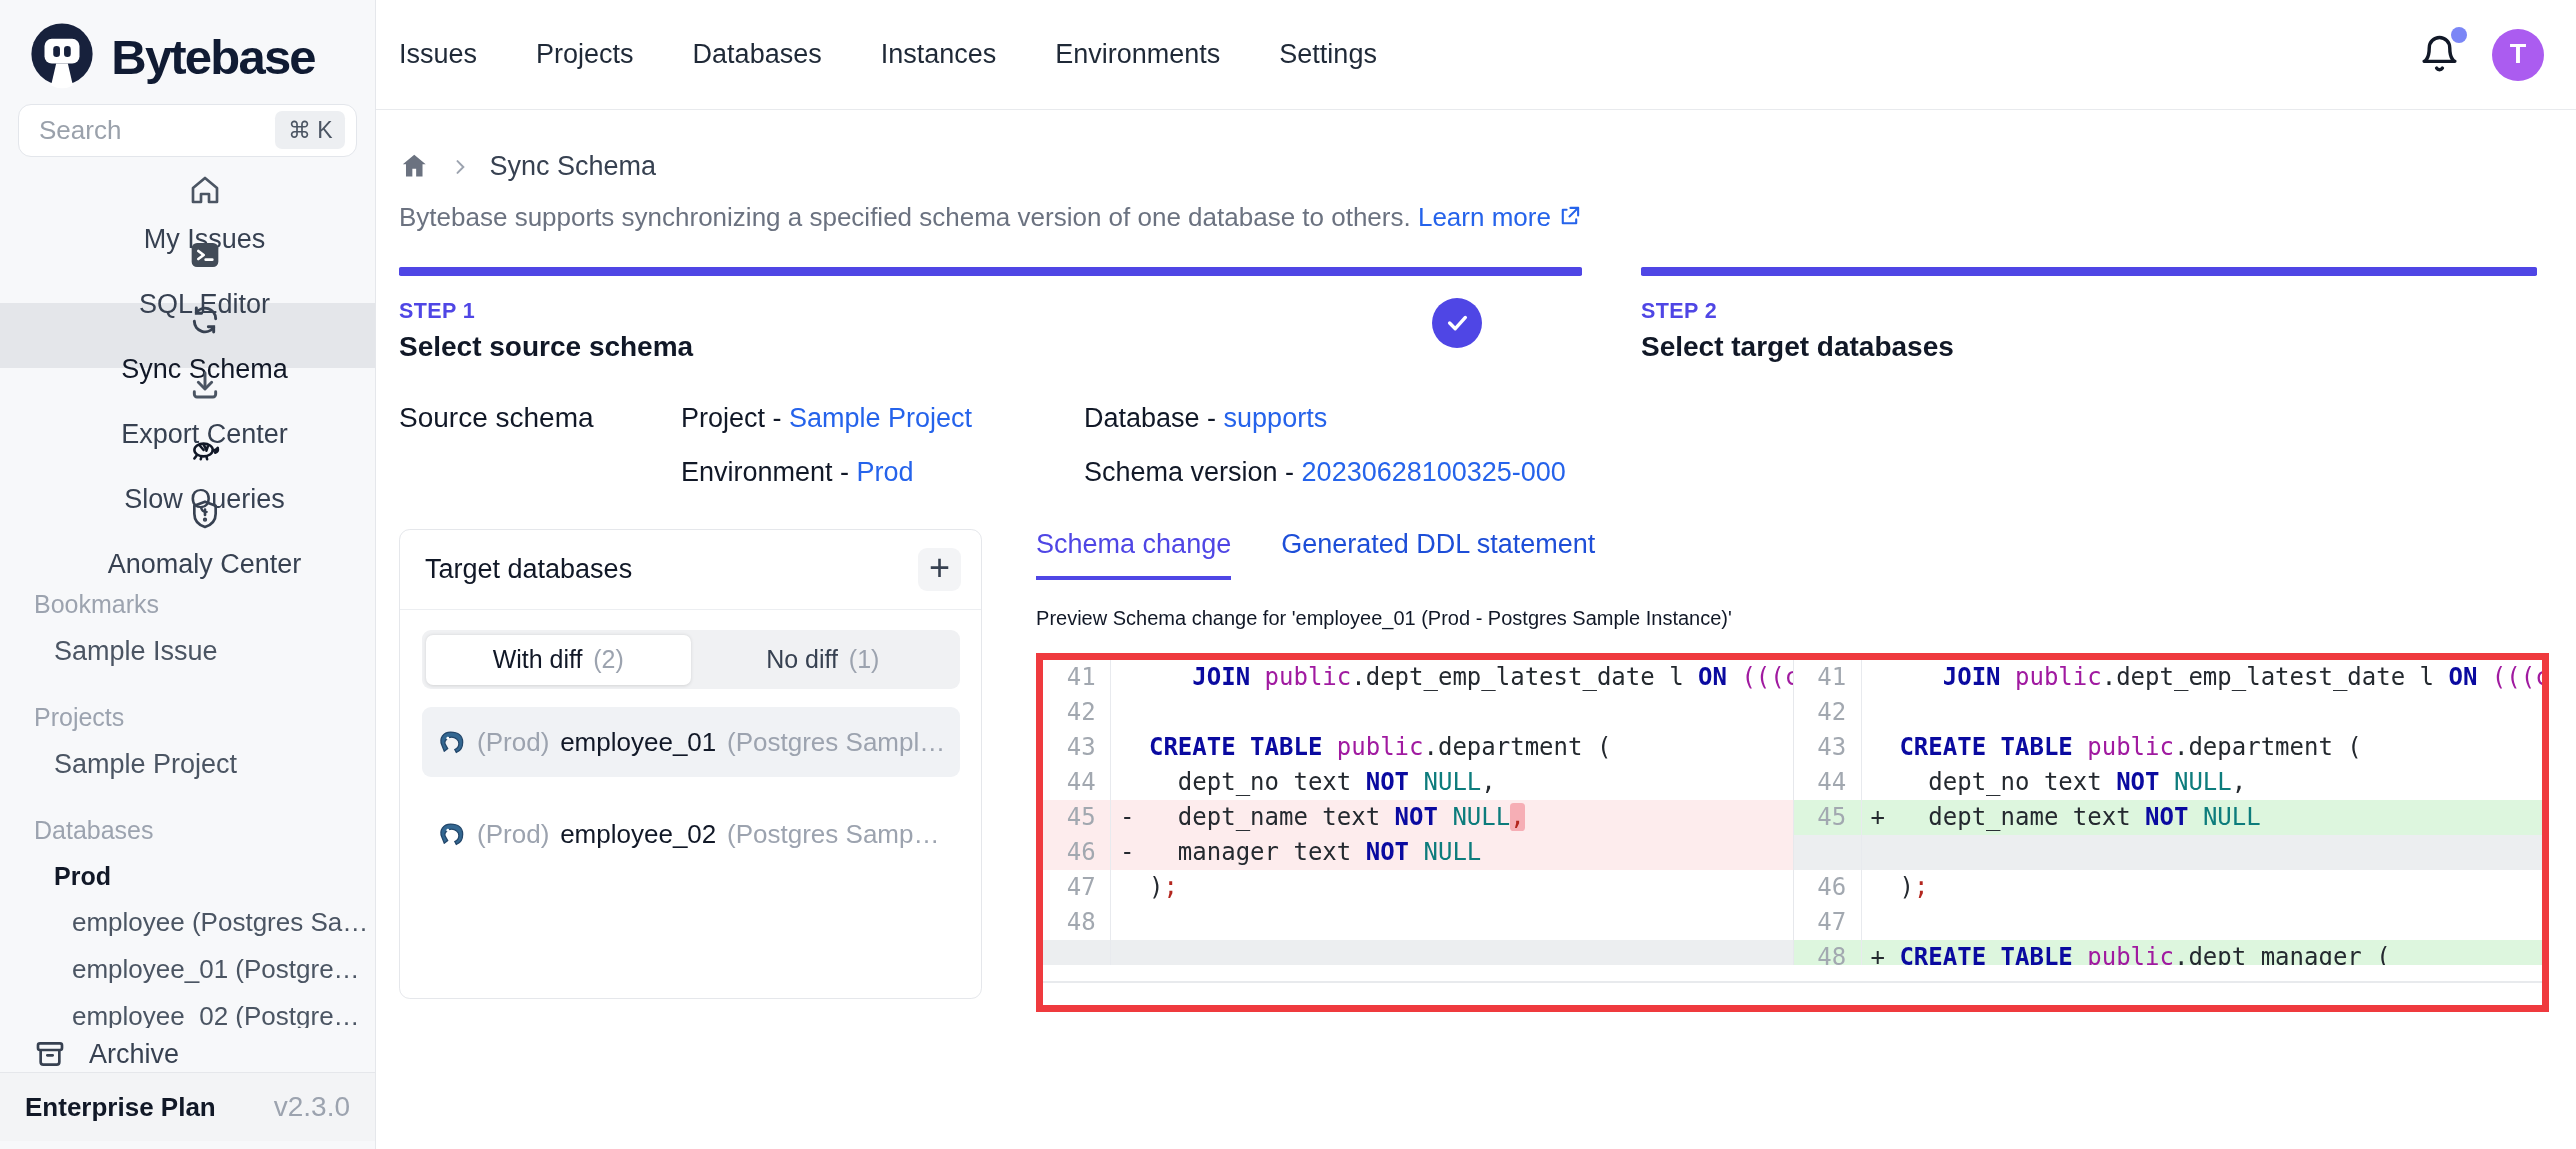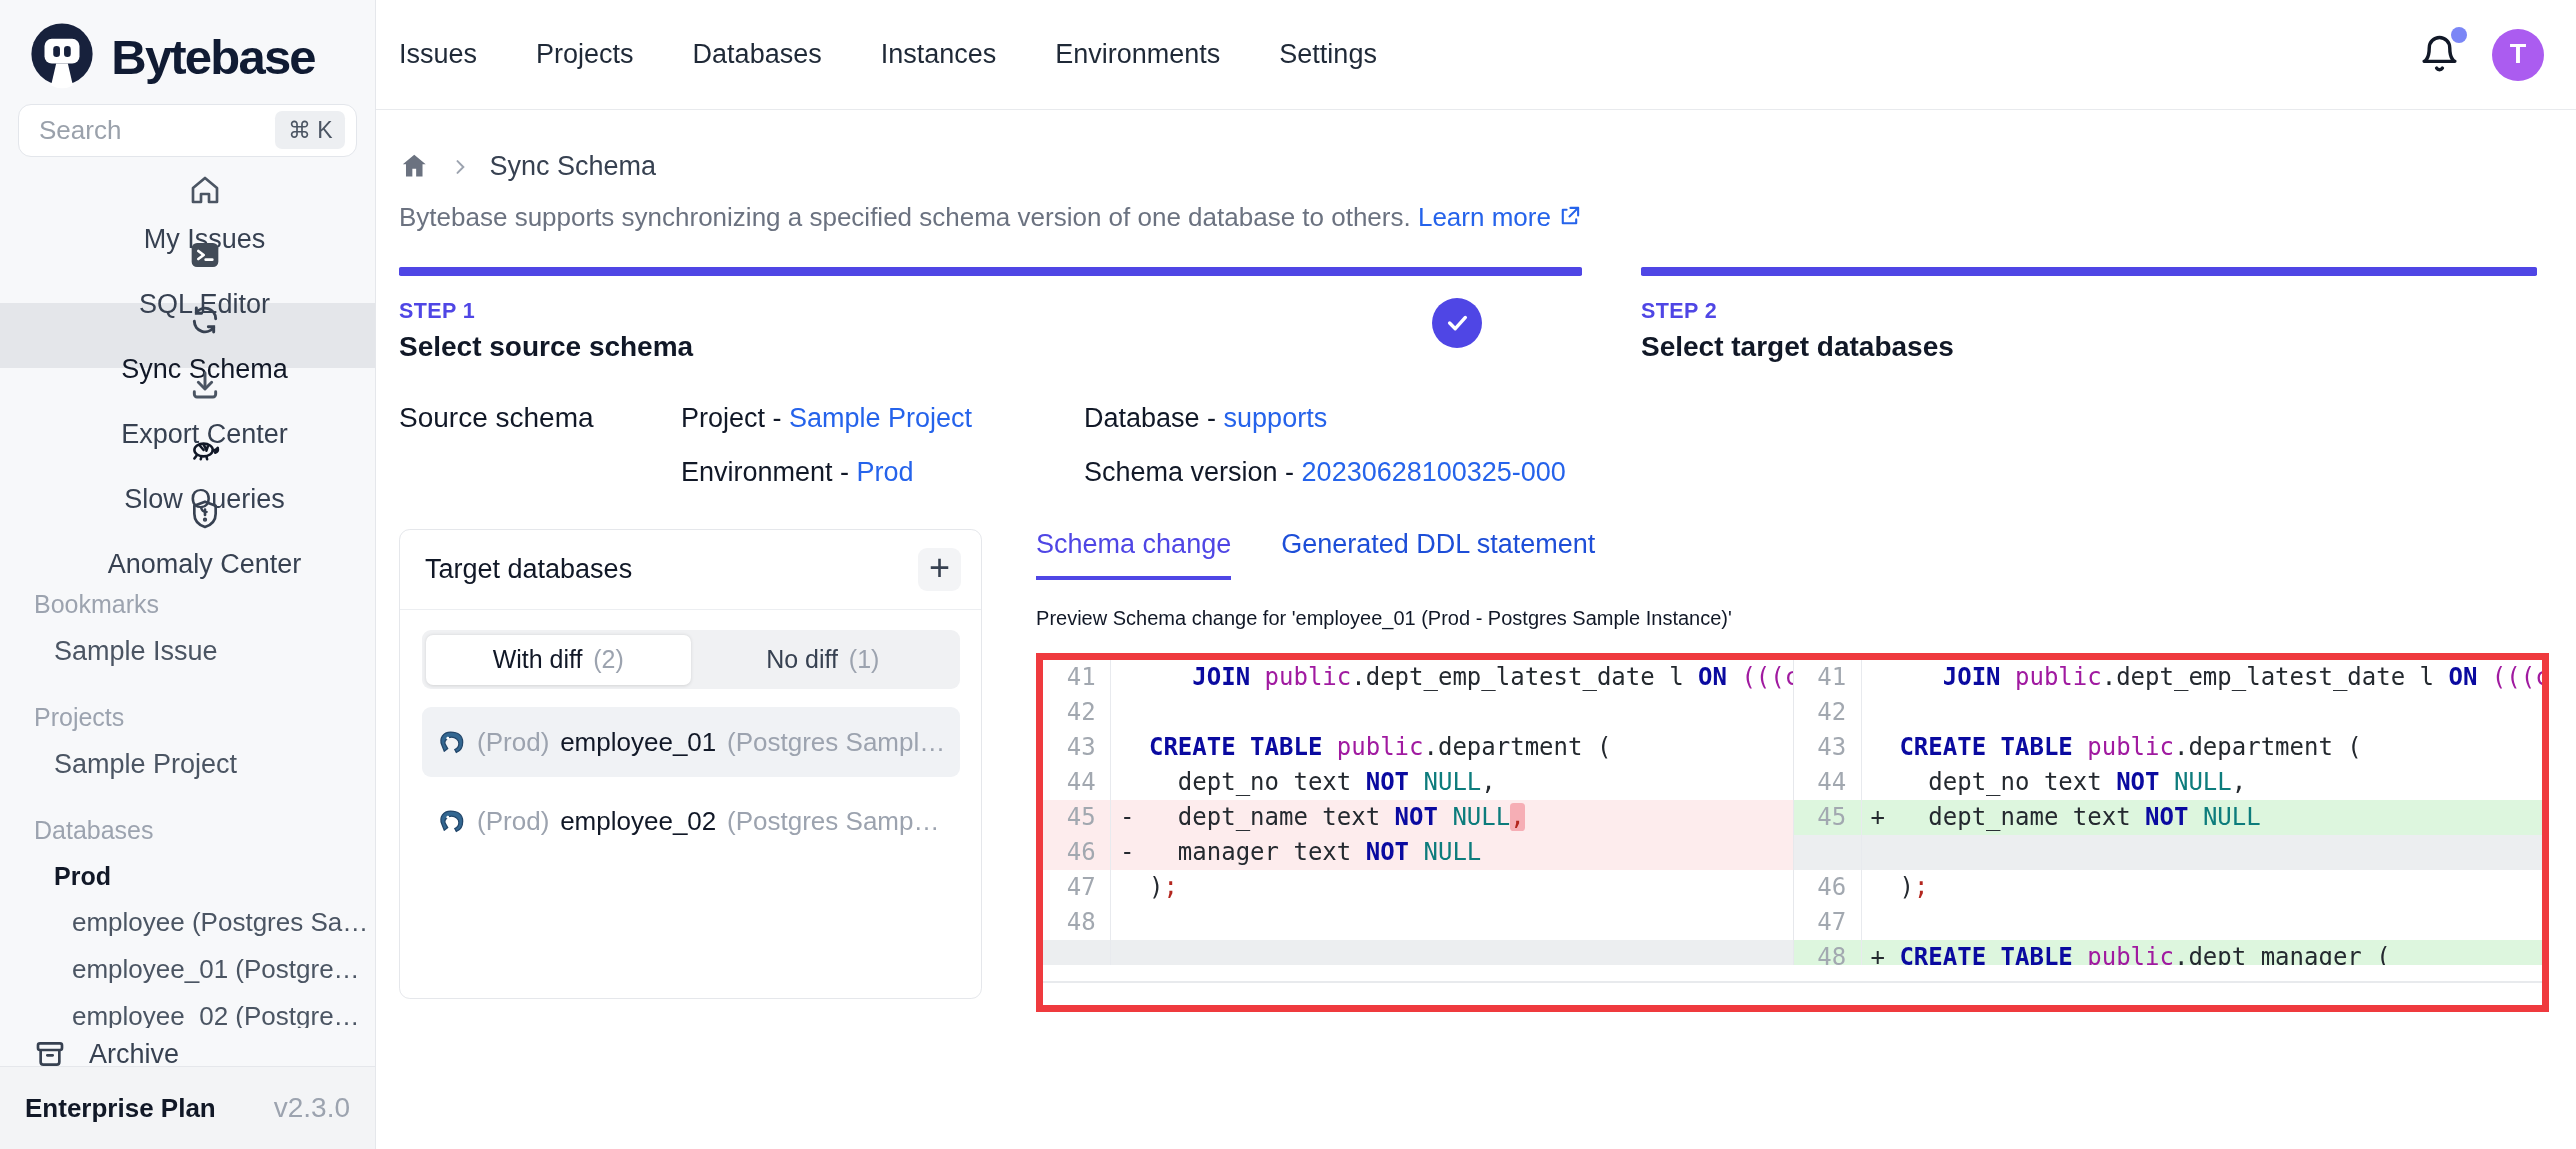--- a/index.html
+++ b/index.html
@@ -29,21 +29,21 @@
   .sec-item { height:48px; display:flex; align-items:center; padding-left:54px;
     font-size:27px; color:#4b5563; cursor:pointer; }
   .db-group { height:179px; overflow:hidden; }
   .db-prod { height:45px; display:flex; align-items:center; padding-left:54px;
     font-size:25px; font-weight:700; color:#111827; }
   .db-item { height:47px; display:flex; align-items:center; padding-left:72px;
     font-size:26px; color:#4b5563; white-space:nowrap; cursor:pointer; }
   .archive-row { position:absolute; left:0; bottom:69px; width:100%; height:52px;
     display:flex; align-items:center; gap:23px; padding-left:34px; font-size:27px;
     color:#374151; background:#f7f8fa; cursor:pointer; }
-  .plan-row { position:absolute; left:0; bottom:0; width:100%; height:83px;
+  .plan-row { position:absolute; left:0; bottom:8px; width:100%; height:69px;
     border-top:1.8px solid #e5e7eb; background:#f3f4f6; display:flex;
     align-items:center; justify-content:space-between; padding:12px 25px; }
   .plan-name { font-size:26px; font-weight:700; color:#111827; }
   .plan-ver { font-size:28px; color:#9ca3af; }
 
   
   .topnav { position:absolute; left:376px; top:0; right:0; height:110px;
     background:#fff; border-bottom:1.8px solid #e8eaed; display:flex;
     align-items:center; padding:0 32px 0 23px; }
   .topnav .links { display:flex; gap:59px; }
@@ -92,21 +92,21 @@
   .card-title { font-size:27px; color:#111827; }
   .plus-btn { width:43px; height:43px; border-radius:9px; background:#f3f4f6;
     color:#374151; font-size:36px; line-height:39px; text-align:center; cursor:pointer; }
   .seg { margin:20px 21.5px 0 21.5px; background:#f0f1f3; border-radius:9px;
     padding:4.5px; display:flex; }
   .seg-btn { flex:1; height:50px; display:flex; align-items:center; justify-content:center;
     gap:10.8px; font-size:25px; color:#374151; border-radius:7.2px; cursor:pointer; }
   .seg-btn.active { background:#fff; box-shadow:0 0.9px 3.6px rgba(0,0,0,.12);
     color:#111827; font-weight:500; }
   .seg-count { color:#9ca3af; }
-  .db-list { margin:18px 21.5px 0 21.5px; display:flex; flex-direction:column; gap:9px; }
+  .db-list { margin:18px 21.5px 0 21.5px; display:flex; flex-direction:column; gap:22px; }
   .db-row { height:70px; border-radius:9px; display:flex; align-items:center;
     gap:10.8px; padding:0 14.3px; font-size:26px; white-space:nowrap; overflow:hidden;
     cursor:pointer; }
   .db-row.selected { background:#f0f2f5; }
   .db-row .dim { color:#9ca3af; }
   .db-row .name { color:#111827; font-weight:500; }
 
   
   .preview { flex:1; min-width:0; }
   .ptabs { display:flex; gap:50px; }

